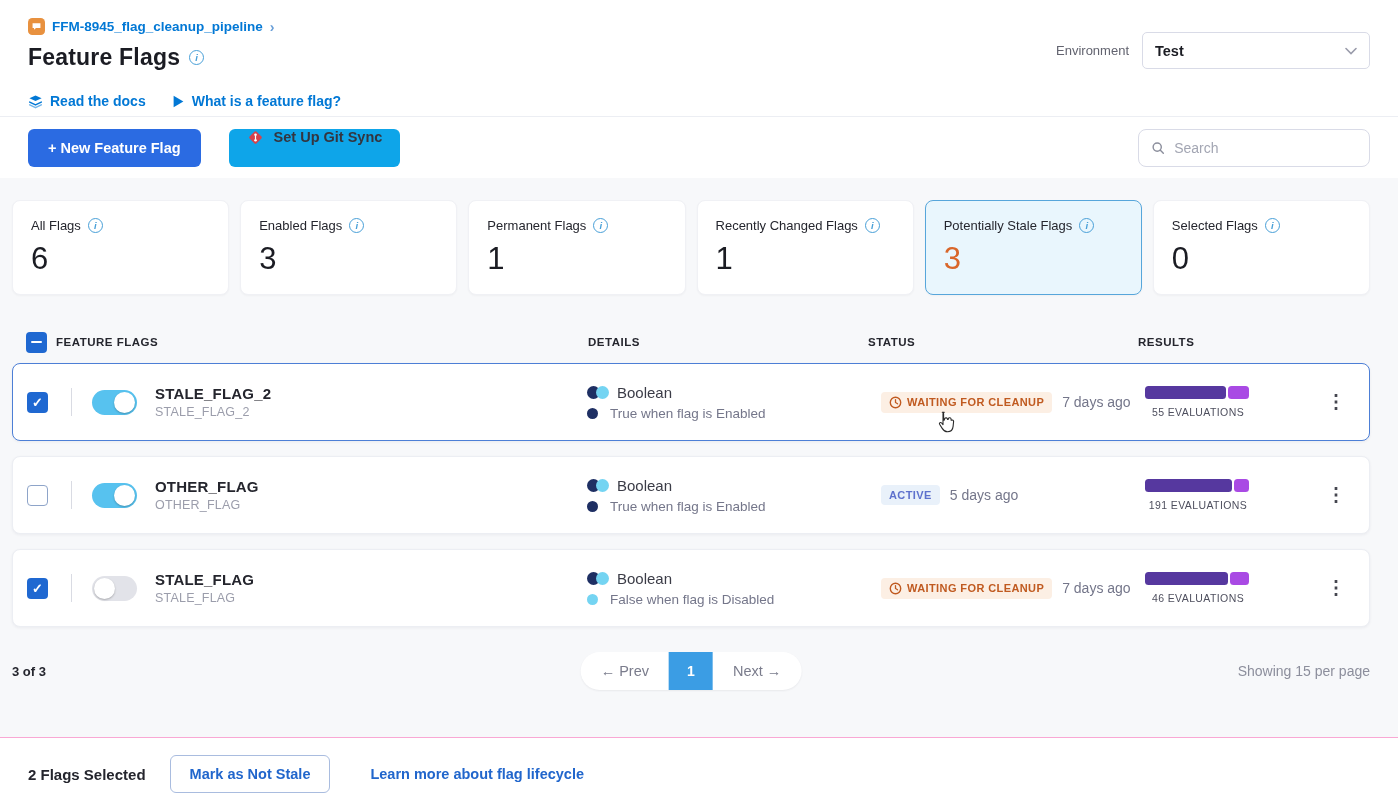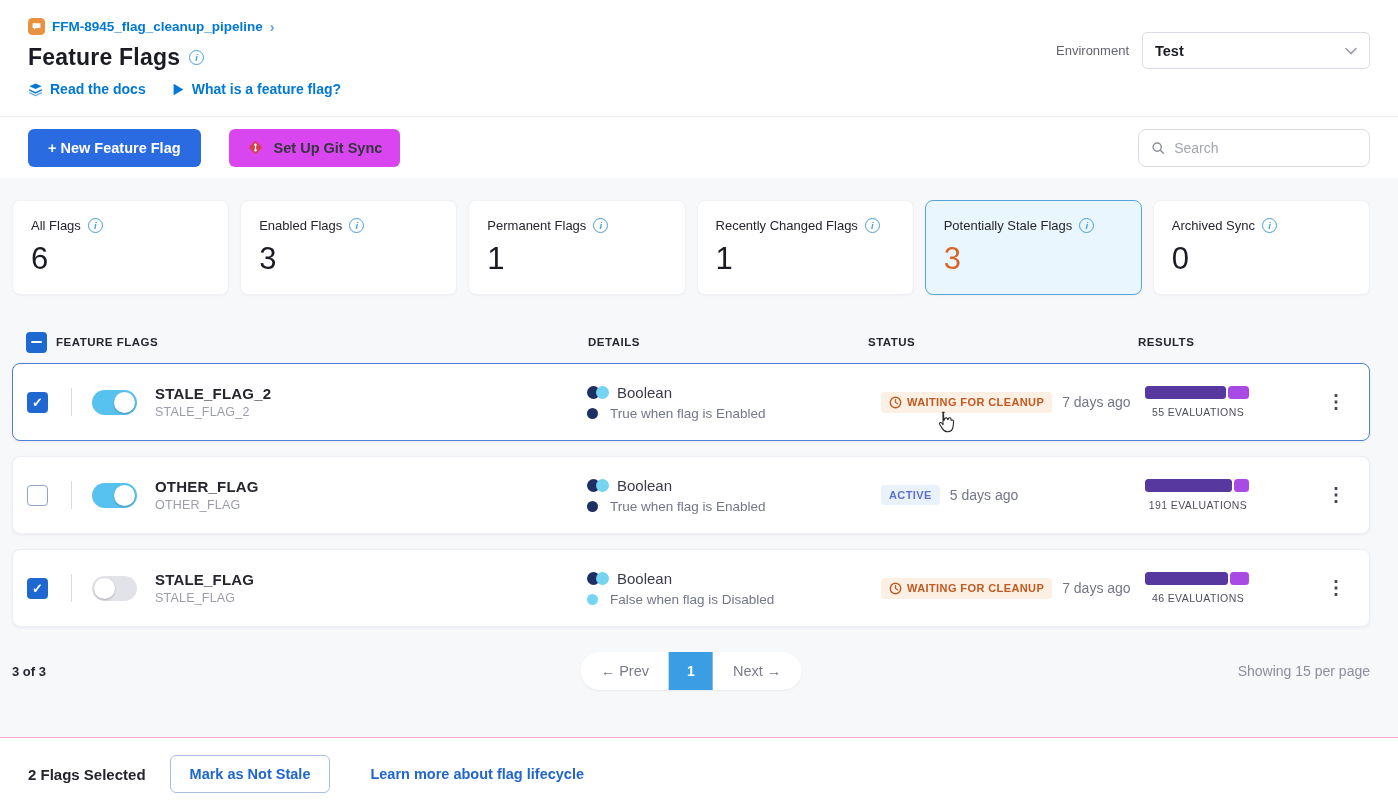--- a/index.html
+++ b/index.html
@@ -10,34 +10,34 @@
   
   .hdr { position:relative; height:116px; padding:18px 28px 0 28px; background:#fff; }
   .crumb { display:flex; align-items:center; gap:7px; font-size:13.5px; color:#0278d5; font-weight:600; }
   .crumb-ico { width:17px; height:17px; flex:0 0 auto; }
   .crumb-sep { color:#6a9fd8; font-size:14px; }
   .ttl-row { display:flex; align-items:center; gap:9px; margin-top:9px; }
   .page-title { font-size:23px; font-weight:bold; color:#1b1c23; letter-spacing:.2px; }
   .info-ico { display:inline-flex; align-items:center; justify-content:center;
               width:15px; height:15px; border:1.4px solid #49a0d8; border-radius:50%;
               color:#49a0d8; font-size:9.5px; font-weight:bold; font-style:italic; line-height:1; }
-  .doc-links { display:flex; align-items:center; gap:26px; margin-top:10px; }
+  .doc-links { display:flex; align-items:center; gap:26px; margin-top:22px; }
   .doc-link { display:flex; align-items:center; gap:7px; color:#0278d5; font-size:14px; font-weight:600; cursor:pointer; }
   .env { position:absolute; top:32px; right:28px; display:flex; align-items:center; gap:13px; }
   .env-label { font-size:13px; color:#62636f; }
   .env-select { width:228px; height:37px; background:#fff; border:1px solid #d9dbe7; border-radius:5px;
                 display:flex; align-items:center; justify-content:space-between; padding:0 12px;
                 font-size:14.5px; font-weight:bold; color:#1b1c23; cursor:pointer; }
 
   
   .toolbar { height:62px; border-top:1px solid #eceef3; display:flex; align-items:center; padding:0 28px; background:#fff; }
   .btn-primary { background:#2b6be2; color:#fff; border:none; border-radius:6px; padding:0 20px; height:38px;
                  font-family:inherit; font-size:14.5px; font-weight:bold; display:flex; align-items:center; gap:8px; cursor:pointer; }
-  .btn-ghost { background:#d946ef; color:#34353f; border:none; border-radius:6px; padding:0 18px; height:38px; margin-left:28px;
-               font-family:inherit; font-size:14.5px; font-weight:600; display:flex; align-items:center; gap:10px; cursor:pointer; }
+  .btn-ghost { background:#0ea5e9; color:#34353f; border:none; border-radius:6px; padding:0 18px; height:38px; margin-left:28px;
+               font-family:inherit; font-size:14.5px; font-weight:600; display:flex; gap:10px; cursor:pointer; }
   .search { margin-left:auto; width:232px; height:38px; border:1px solid #d9dbe7; border-radius:8px; background:#fff;
             display:flex; align-items:center; gap:9px; padding:0 12px; }
   .search input { border:none; outline:none; width:100%; font-family:inherit; font-size:14px; color:#33343d; }
   .search input::placeholder { color:#a3a6b3; }
 
   
   .content { position:absolute; top:178px; left:0; right:0; bottom:73px; background:#f7f8fa; padding:22px 28px 0 12px; overflow:hidden; }
 
   .metrics { display:flex; gap:11px; }
   .card { flex:1; background:#fff; border:1px solid #f0f1f5; border-radius:8px; padding:17px 18px 18px 18px;
@@ -224,21 +224,21 @@
       </div>
       <div class="card sel">
         <div class="card-top">
             <span>Potentially Stale Flags</span>
             <span class="info-ico">i</span>
           </div>
         <div class="card-num">3</div>
       </div>
       <div class="card">
         <div class="card-top">
-            <span>Archived Sync</span>
+            <span>Selected Flags</span>
             <span class="info-ico">i</span>
           </div>
         <div class="card-num">0</div>
       </div>
     </div>
 
     <div class="thead">
       <div class="c-check">
           <span class="checkbox ind">
             <span class="ind-bar"></span>

